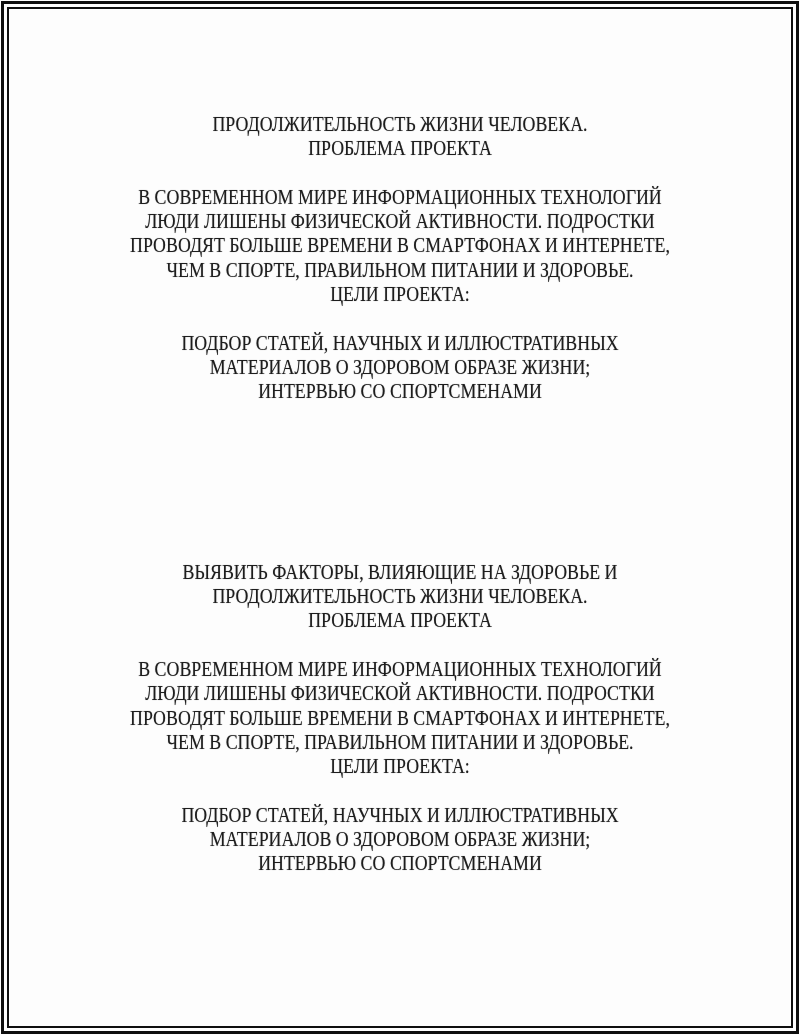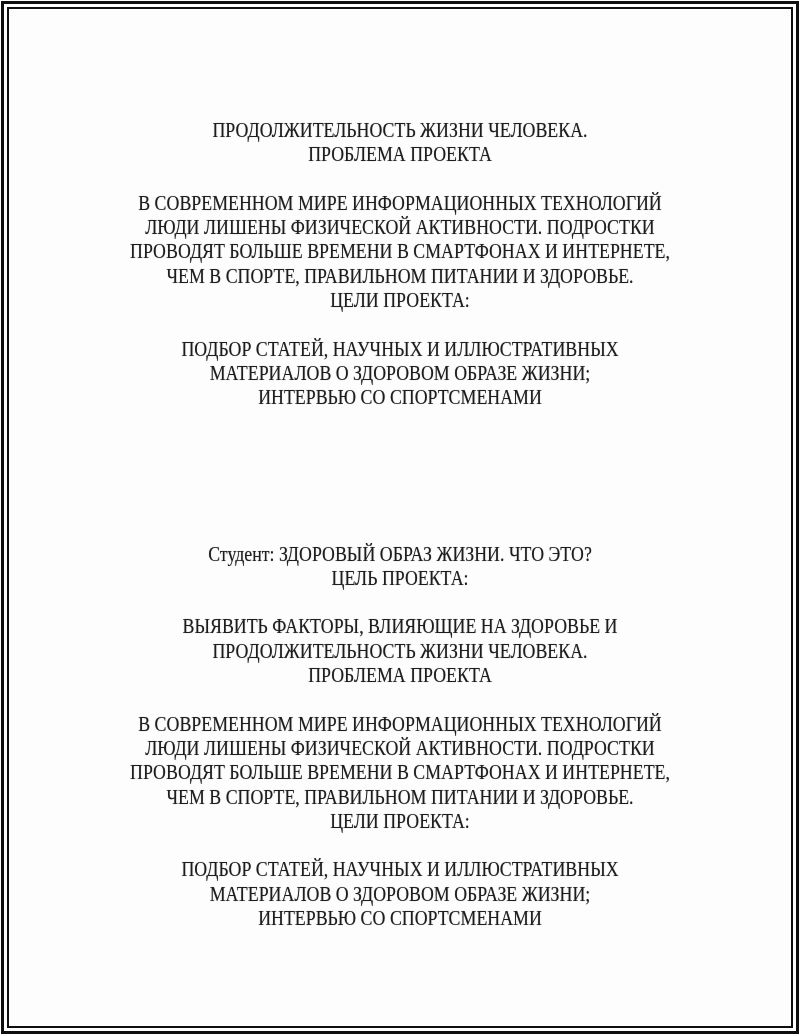--- a/index.html
+++ b/index.html
@@ -27,21 +27,21 @@
   .inner-frame {
     position: absolute;
     inset: 7px;
     border: 2px solid var(--frame);
     pointer-events: none;
   }
   .content {
     position: absolute;
     left: 10px;
     right: 10px;
-    top: 6px;
+    top: 0;
     padding-top: 112px;
     text-align: center;
   }
   .line {
     display: block;
     height: 24.3px;
     line-height: 24.3px;
     font-size: 21px;
     color: var(--text);
     white-space: nowrap;
@@ -79,24 +79,20 @@
     <div class="gap-line"></div>
 
     <div>
       <div class="line">ПОДБОР СТАТЕЙ, НАУЧНЫХ И ИЛЛЮСТРАТИВНЫХ</div>
       <div class="line">МАТЕРИАЛОВ О ЗДОРОВОМ ОБРАЗЕ ЖИЗНИ;</div>
       <div class="line">ИНТЕРВЬЮ СО СПОРТСМЕНАМИ</div>
     </div>
 
     <div class="gap-large"></div>
 
-    <div>
-      <div class="line">Студент: ЗДОРОВЫЙ ОБРАЗ ЖИЗНИ. ЧТО ЭТО?</div>
-      <div class="line">ЦЕЛЬ ПРОЕКТА:</div>
-    </div>
 
     <div class="gap-line"></div>
 
     <div>
       <div class="line">ВЫЯВИТЬ ФАКТОРЫ, ВЛИЯЮЩИЕ НА ЗДОРОВЬЕ И</div>
       <div class="line">ПРОДОЛЖИТЕЛЬНОСТЬ ЖИЗНИ ЧЕЛОВЕКА.</div>
       <div class="line">ПРОБЛЕМА ПРОЕКТА</div>
     </div>
 
     <div class="gap-line"></div>

